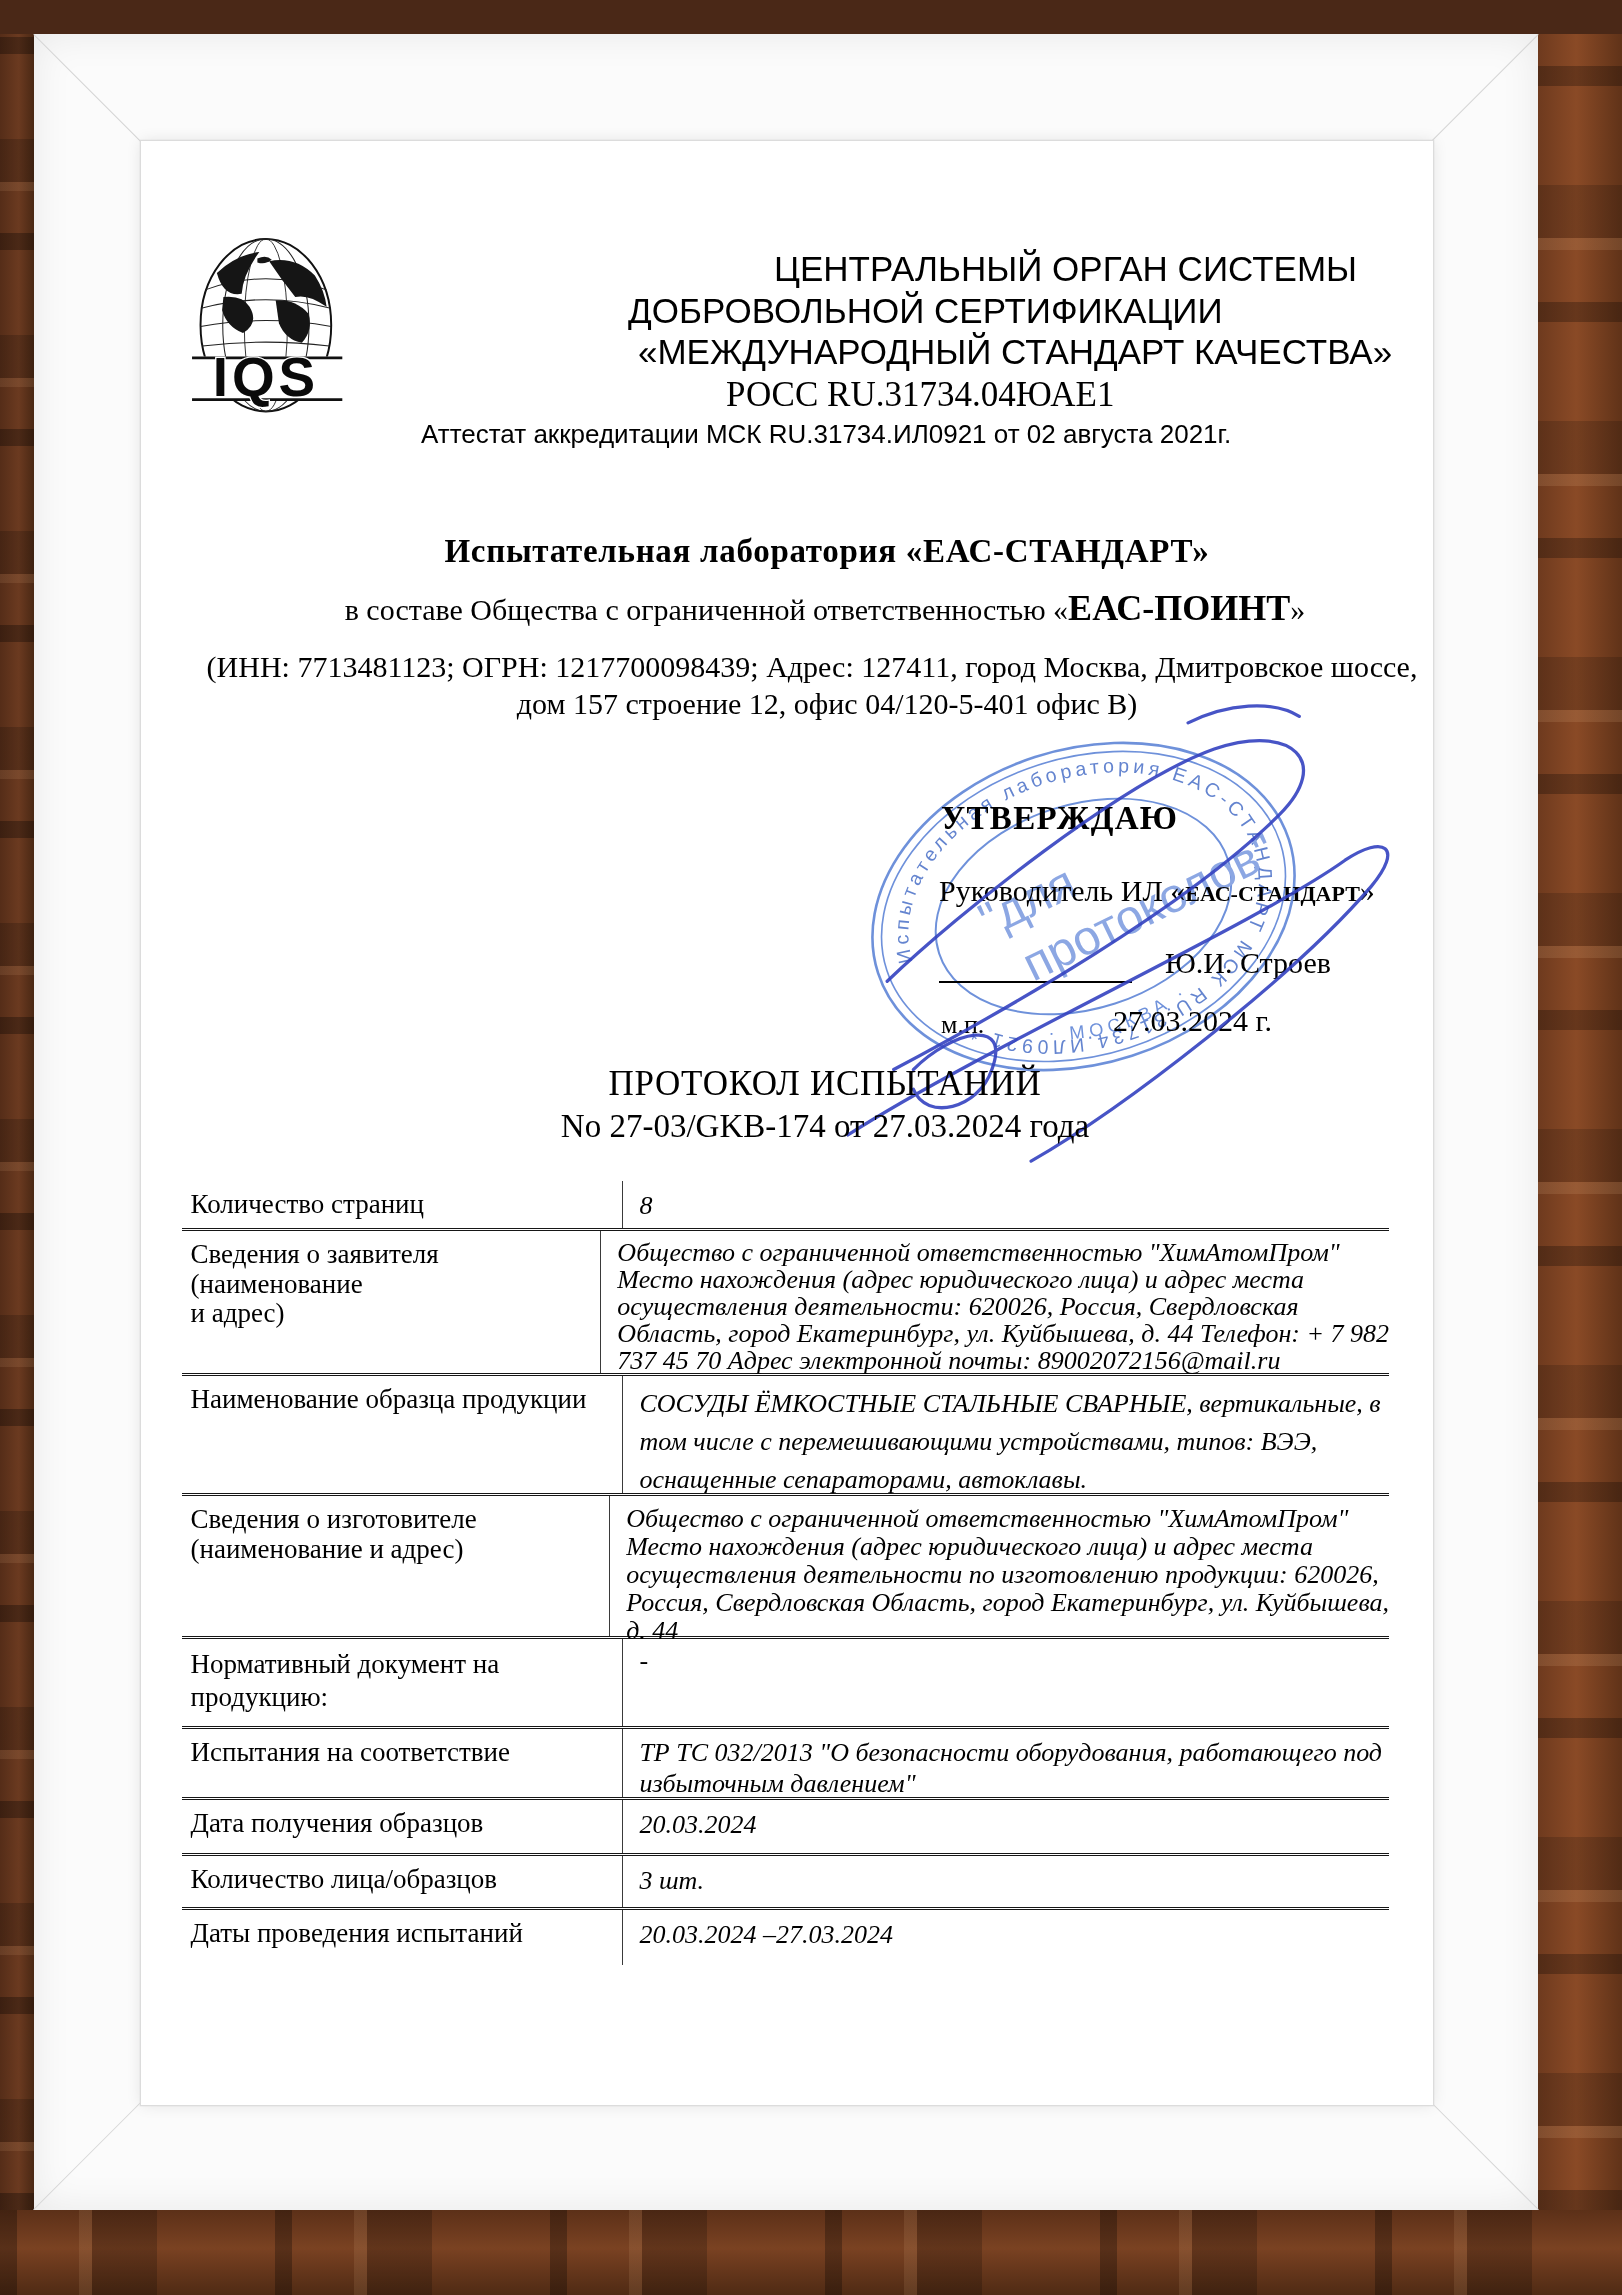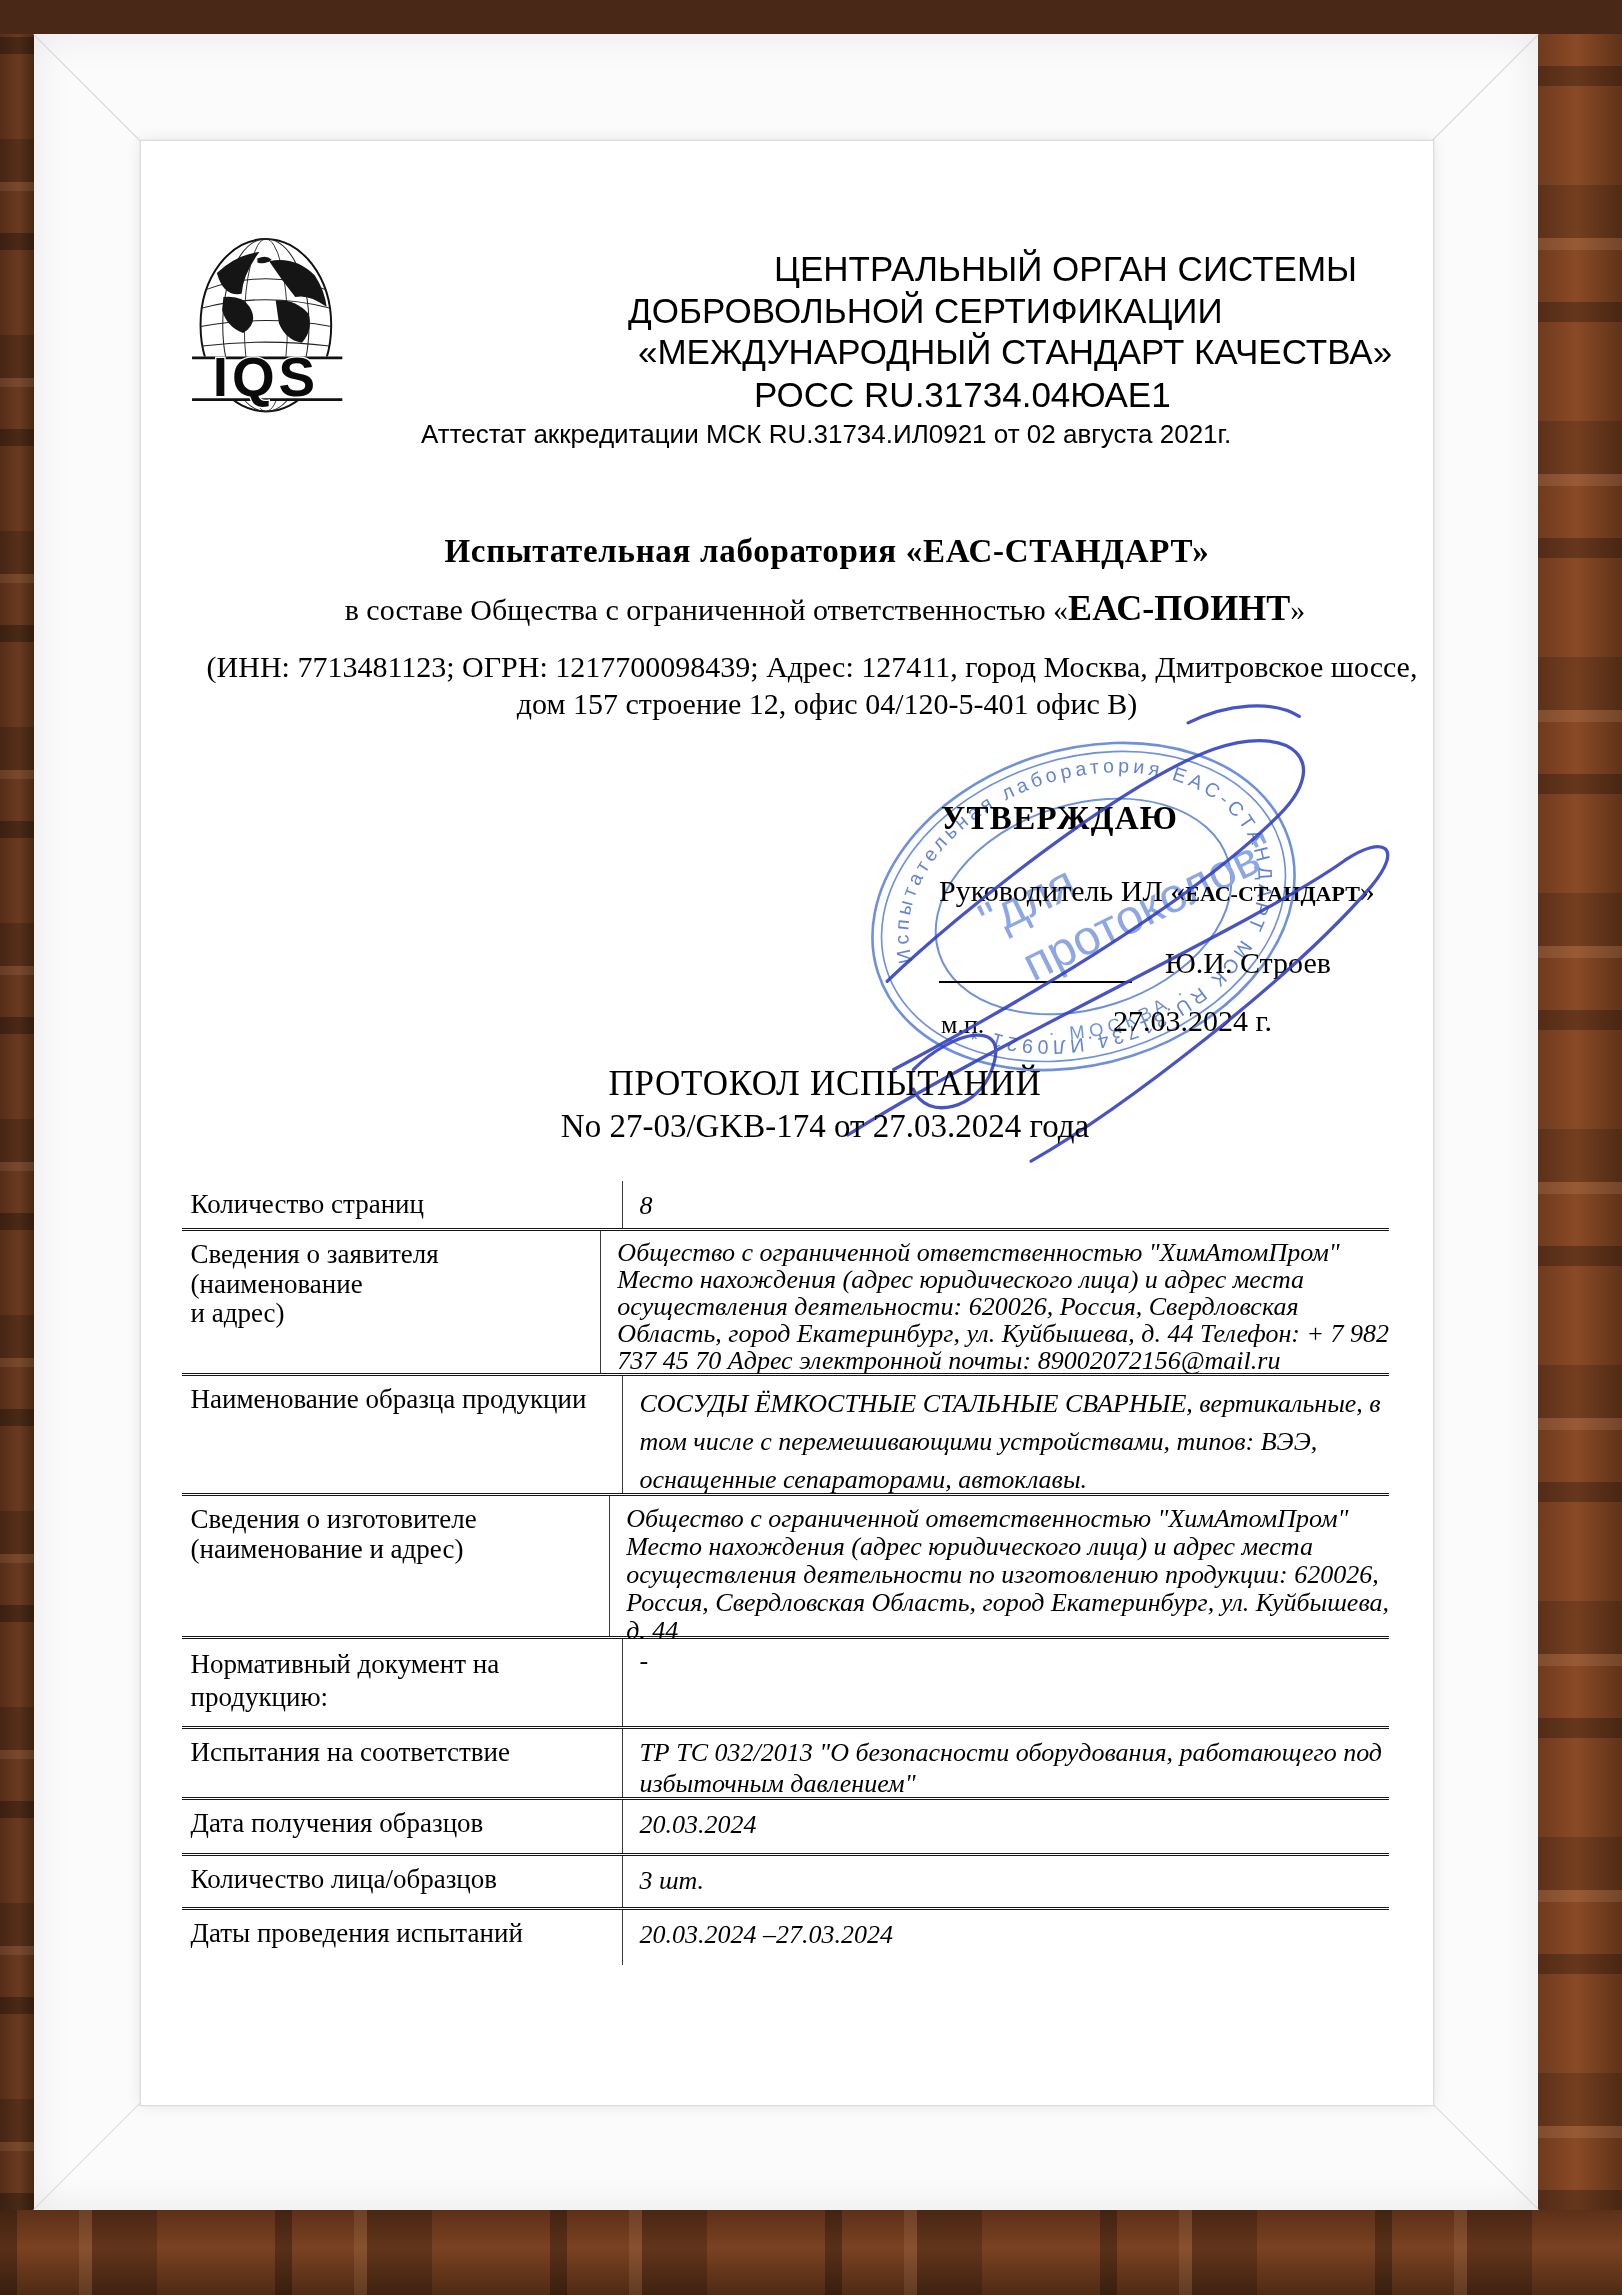--- a/index.html
+++ b/index.html
@@ -103,21 +103,21 @@
         <path d="M 92,36 q 14,-6 22,2 q -10,8 -22,4 Z" fill="#151515"></path>
         <rect x="-8" y="186" width="230" height="68" fill="#ffffff"></rect>
         <line x1="-8" y1="188" x2="222" y2="188" stroke="#111" stroke-width="4"></line>
         <line x1="-8" y1="252" x2="222" y2="252" stroke="#111" stroke-width="4"></line>
         <text x="105" y="246" text-anchor="middle" font-family="Liberation Sans, sans-serif" font-weight="bold" font-size="84" letter-spacing="6" fill="#0a0a0a" stroke="#ffffff" stroke-width="4" paint-order="stroke">IQS</text>
       </svg>
 
       <div class="abs hl" style="left:633px;top:109px;">ЦЕНТРАЛЬНЫЙ ОРГАН СИСТЕМЫ</div>
       <div class="abs hl" style="left:497px;top:192px;">«МЕЖДУНАРОДНЫЙ СТАНДАРТ КАЧЕСТВА»</div>
       <div class="abs hl" style="left:487px;top:151px;">ДОБРОВОЛЬНОЙ СЕРТИФИКАЦИИ</div>
-      <div class="abs hl" style="left:613px;top:235px;">РОСС RU.31734.04ЮАЕ1</div>
+      <div class="abs hl" style="left:585px;top:235px;font-family:Liberation Serif, serif;">РОСС RU.31734.04ЮАЕ1</div>
       <div class="abs hl hl5" style="left:280px;top:280px;">Аттестат аккредитации МСК RU.31734.ИЛ0921 от 02 августа 2021г.</div>
 
       <div class="abs ctr lab-title" style="left:686px;top:393px;">Испытательная лаборатория «ЕАС-СТАНДАРТ»</div>
       <div class="abs ctr lab-line" style="left:684px;top:448px;"><span>в составе Общества с ограниченной ответственностью «</span><span class="lab-bold">ЕАС-ПОИНТ</span><span>»</span></div>
       <div class="abs ctr lab-line" style="left:671px;top:510px;">(ИНН: 7713481123; ОГРН: 1217700098439; Адрес: 127411, город Москва, Дмитровское шоссе,</div>
       <div class="abs ctr lab-line" style="left:686px;top:547px;">дом 157 строение 12, офис 04/120-5-401 офис В)</div>
 
       <svg class="abs" style="left:648px;top:556px;opacity:.88;" width="589" height="432" viewBox="0 0 900 660">
         <g transform="rotate(-18 450 320)" fill="none">
           <ellipse cx="450" cy="320" rx="330" ry="240" stroke="#5b82d6" stroke-width="4"></ellipse>

